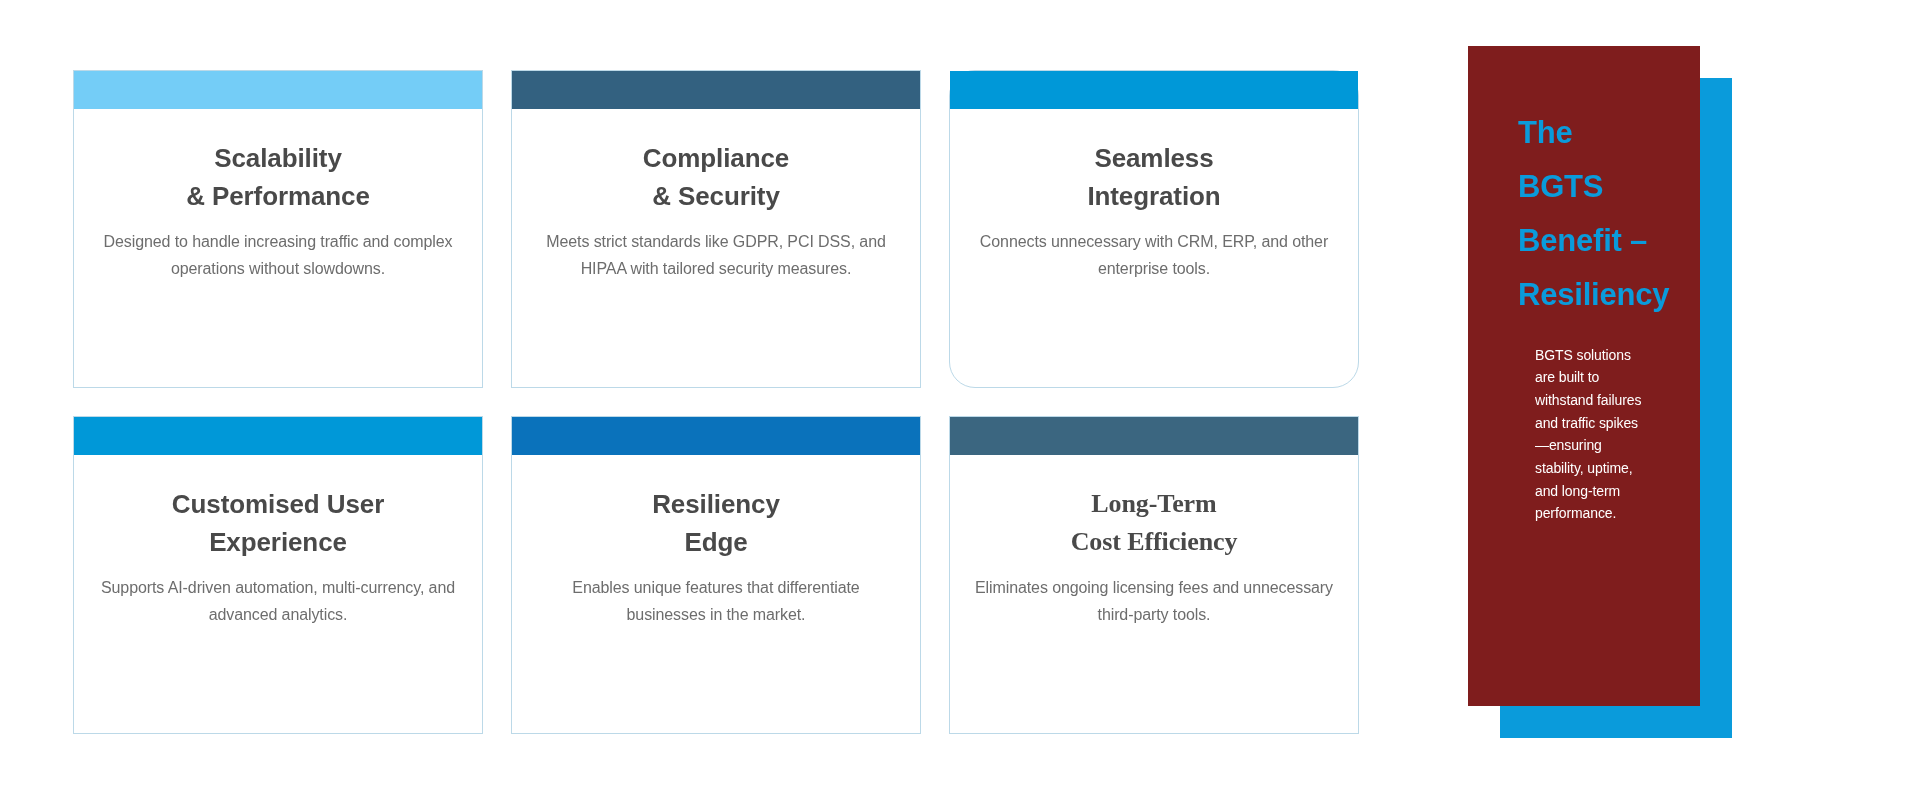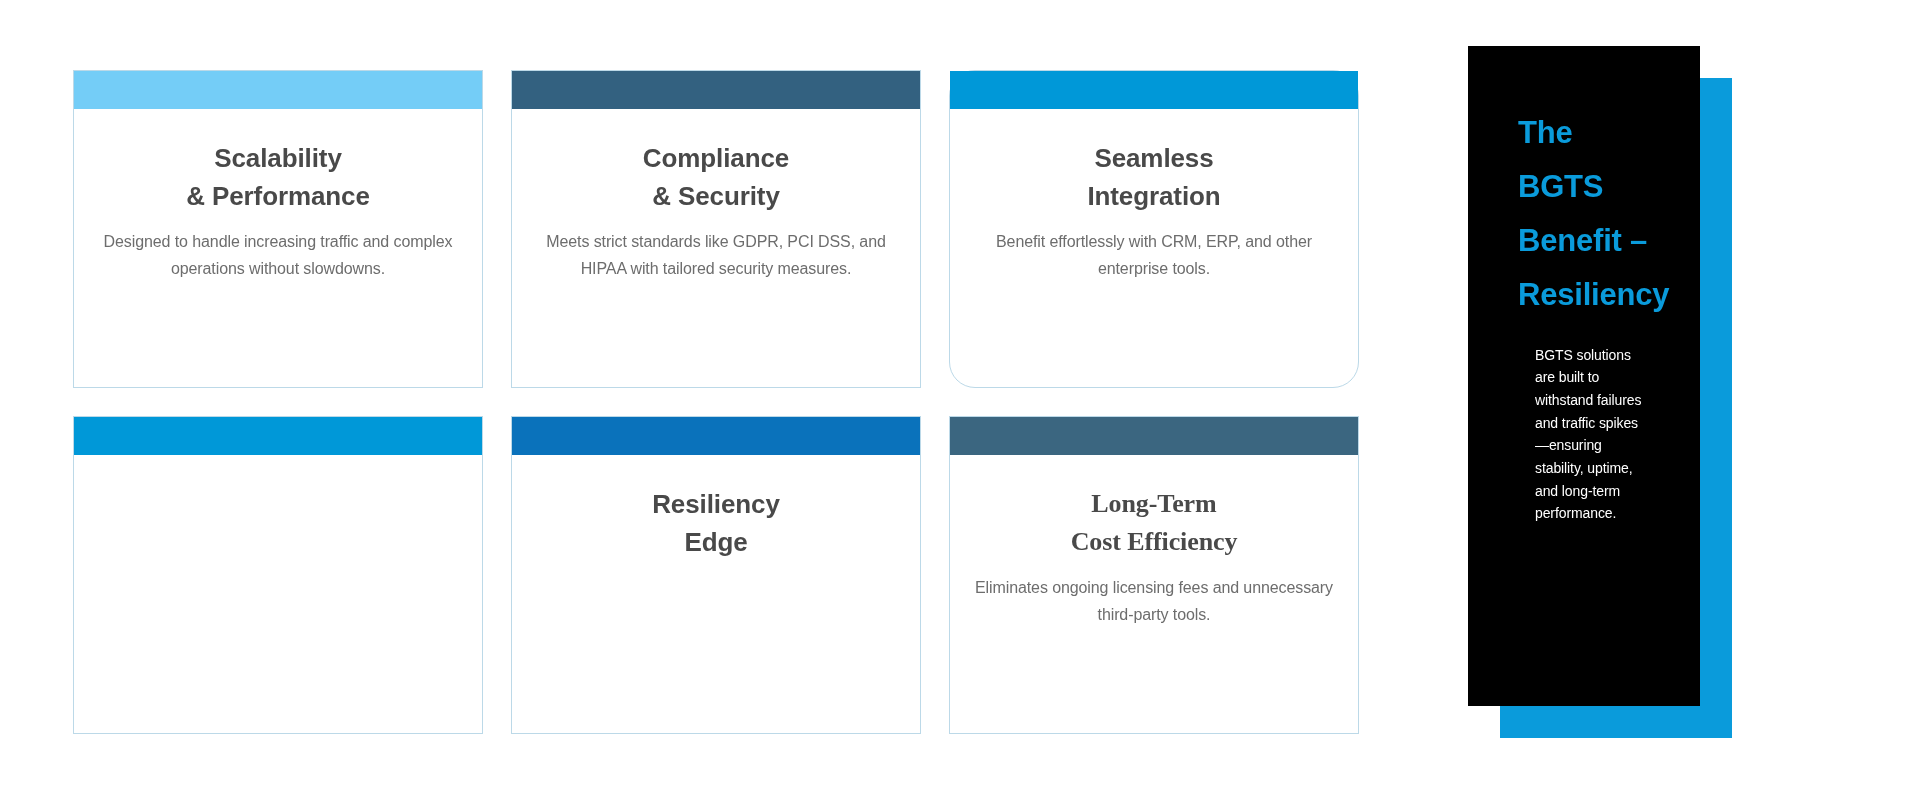--- a/index.html
+++ b/index.html
@@ -144,48 +144,54 @@
 &amp; Security</h3>
         <p class="card-desc" style="color: rgb(109, 109, 109);">Meets strict standards like GDPR, PCI DSS, and HIPAA with tailored security measures.</p>
       </div>
     </div>
 
     <div class="card" style="border-color: rgb(188, 217, 232); border-radius: 26px;">
       <div class="card-accent" style="background: rgb(0, 152, 216);"></div>
       <div class="card-body">
         <h3 class="card-title" style="color: rgb(73, 73, 73);">Seamless
 Integration</h3>
-        <p class="card-desc" style="color: rgb(109, 109, 109);">Benefit effortlessly with CRM, ERP, and other enterprise tools.</p>
+        <p class="card-desc" style="color: rgb(109, 109, 109);">Connects unnecessary with CRM, ERP, and other enterprise tools.</p>
       </div>
     </div>
 
     <div class="card" style="border-color: rgb(188, 217, 232);">
       <div class="card-accent" style="background: rgb(0, 152, 216);"></div>
+      <div class="card-body">
+        <h3 class="card-title" style="color: rgb(73, 73, 73);">Customised User
+Experience</h3>
+        <p class="card-desc" style="color: rgb(109, 109, 109);">Supports AI-driven automation, multi-currency, and advanced analytics.</p>
+      </div>
     </div>
 
     <div class="card" style="border-color: rgb(188, 217, 232);">
       <div class="card-accent" style="background: rgb(10, 114, 187);"></div>
       <div class="card-body">
         <h3 class="card-title" style="color: rgb(73, 73, 73);">Resiliency
 Edge</h3>
+        <p class="card-desc" style="color: rgb(109, 109, 109);">Enables unique features that differentiate businesses in the market.</p>
       </div>
     </div>
 
     <div class="card" style="border-color: rgb(188, 217, 232);">
       <div class="card-accent" style="background: rgb(59, 102, 128);"></div>
       <div class="card-body">
         <h3 class="card-title" style="color: rgb(73, 73, 73); font-family: Liberation Serif, serif;">Long-Term
 Cost Efficiency</h3>
         <p class="card-desc" style="color: rgb(109, 109, 109);">Eliminates ongoing licensing fees and unnecessary third-party tools.</p>
       </div>
     </div>
 
   </div>
 
   <div class="highlight-wrap">
     <div class="highlight-shadow" style="background: rgb(10, 155, 219);"></div>
-    <div class="highlight-panel" style="background: #000000;">
+    <div class="highlight-panel" style="background: #7f1d1d;">
       <h2 class="highlight-title" style="color: rgb(10, 155, 219);">The BGTS Benefit – Resiliency</h2>
       <p class="highlight-desc" style="color: rgb(255, 255, 255);">BGTS solutions are built to withstand failures and traffic spikes—ensuring stability, uptime, and long-term performance.</p>
     </div>
   </div>
 
 </div>
 
 </body></html>

